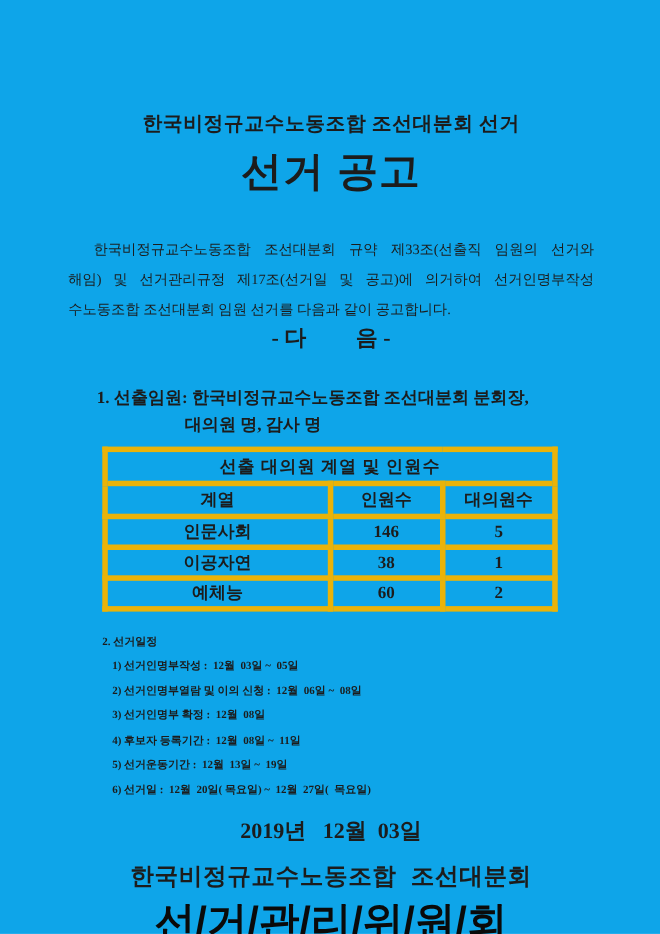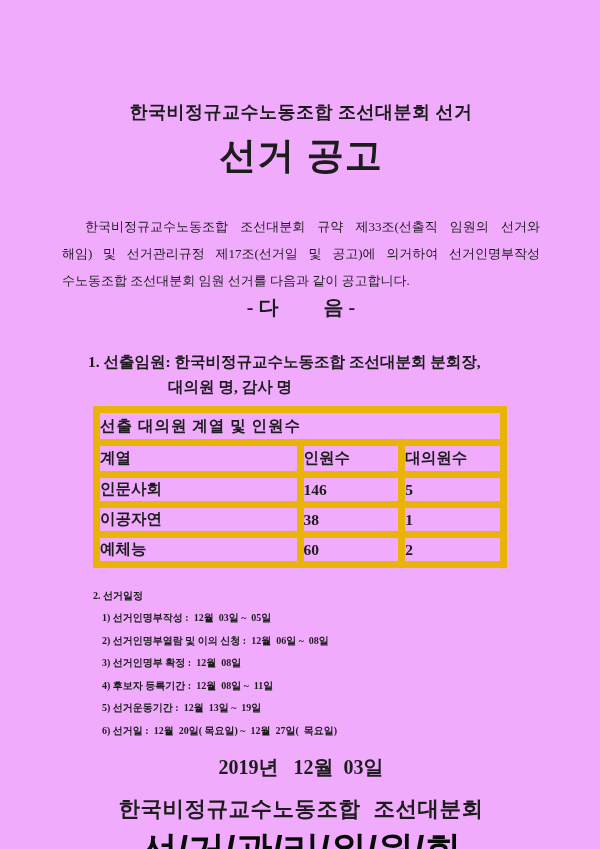--- a/index.html
+++ b/index.html
@@ -4,21 +4,21 @@
 <style>
   html, body {
     margin: 0;
     padding: 0;
     background: #ffffff;
   }
   .page {
     position: relative;
     width: 600px;
     height: 849px;
-    background: #f0abfc;
+    background: #0ea5e9;
     color: #1c1c1c;
     font-family: "Liberation Serif", serif;
     box-sizing: border-box;
     padding: 100px 60px 0 62px;
     overflow: hidden;
   }
   .doc-suptitle {
     text-align: center;
     font-size: 18px;
     font-weight: 600;
@@ -73,21 +73,22 @@
   table.count-table {
     margin-top: 7px;
     margin-left: 31px;
     width: 414px;
     border-collapse: collapse;
     border: 2px solid #2b2b2b;
     font-size: 15.5px;
     font-weight: 600;
   }
   table.count-table td, table.count-table th {
-    border: 7px solid #eab308;
+    border: 5px solid #eab308;
+    text-align: center;
     padding: 0;
   }
   table.count-table .ttl-cell {
     height: 26px;
     border-bottom: 4px double #2b2b2b;
     font-weight: 600;
     letter-spacing: 1px;
   }
   table.count-table .hdr-cell {
     height: 25px;

